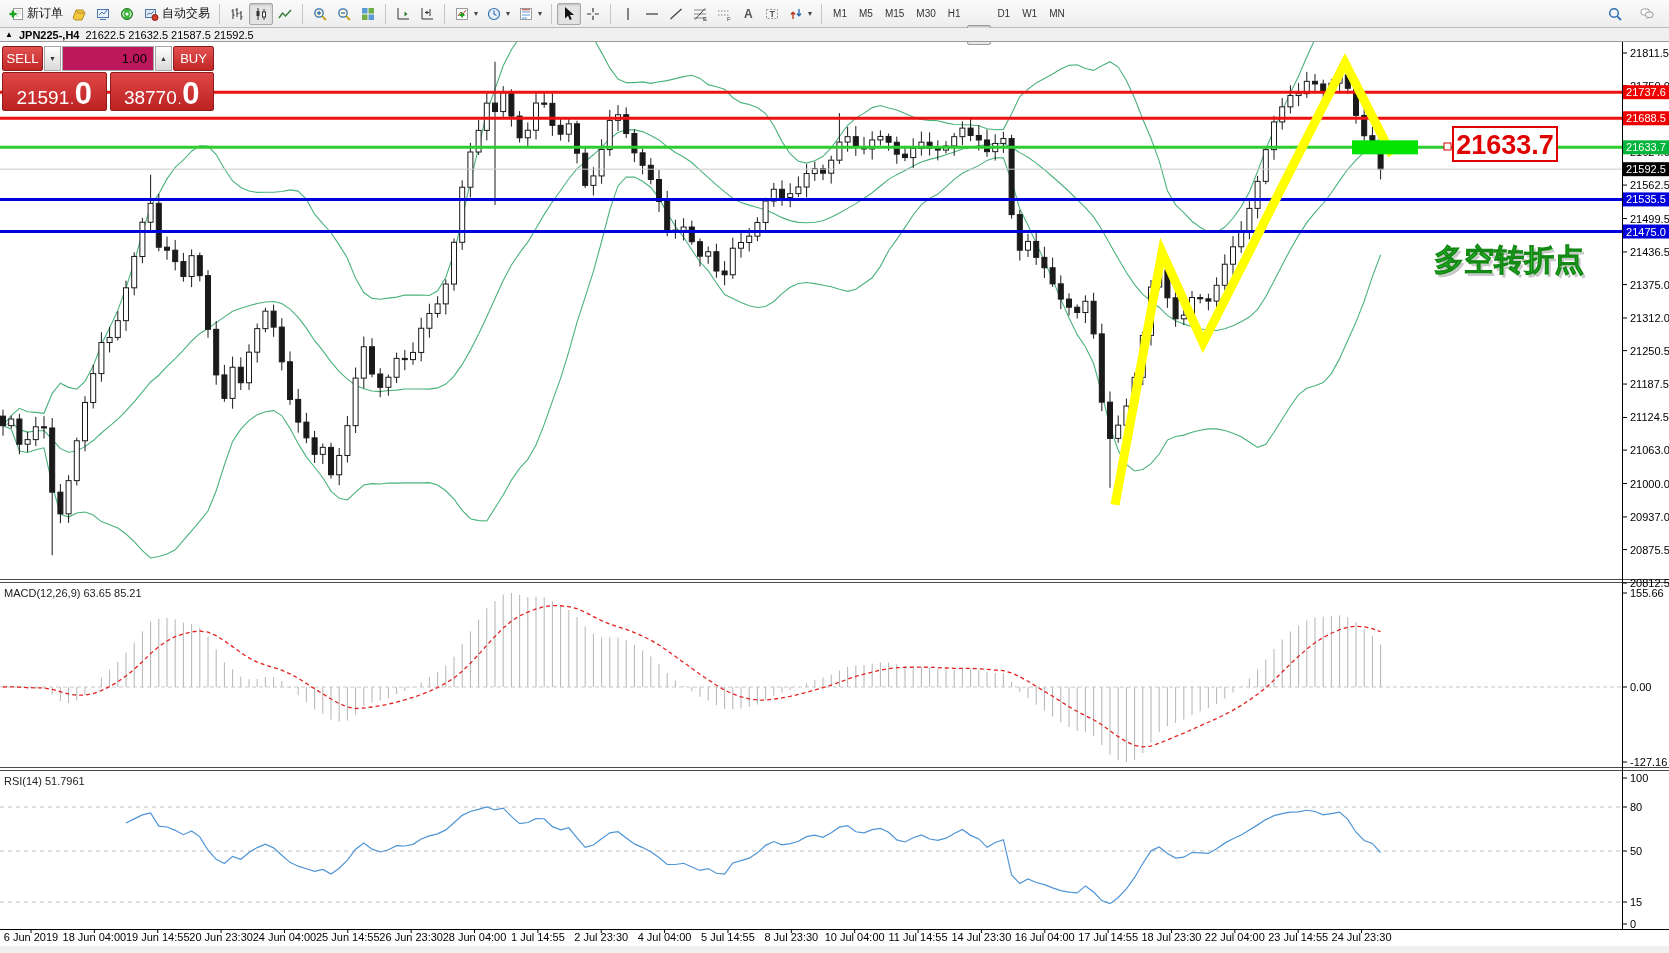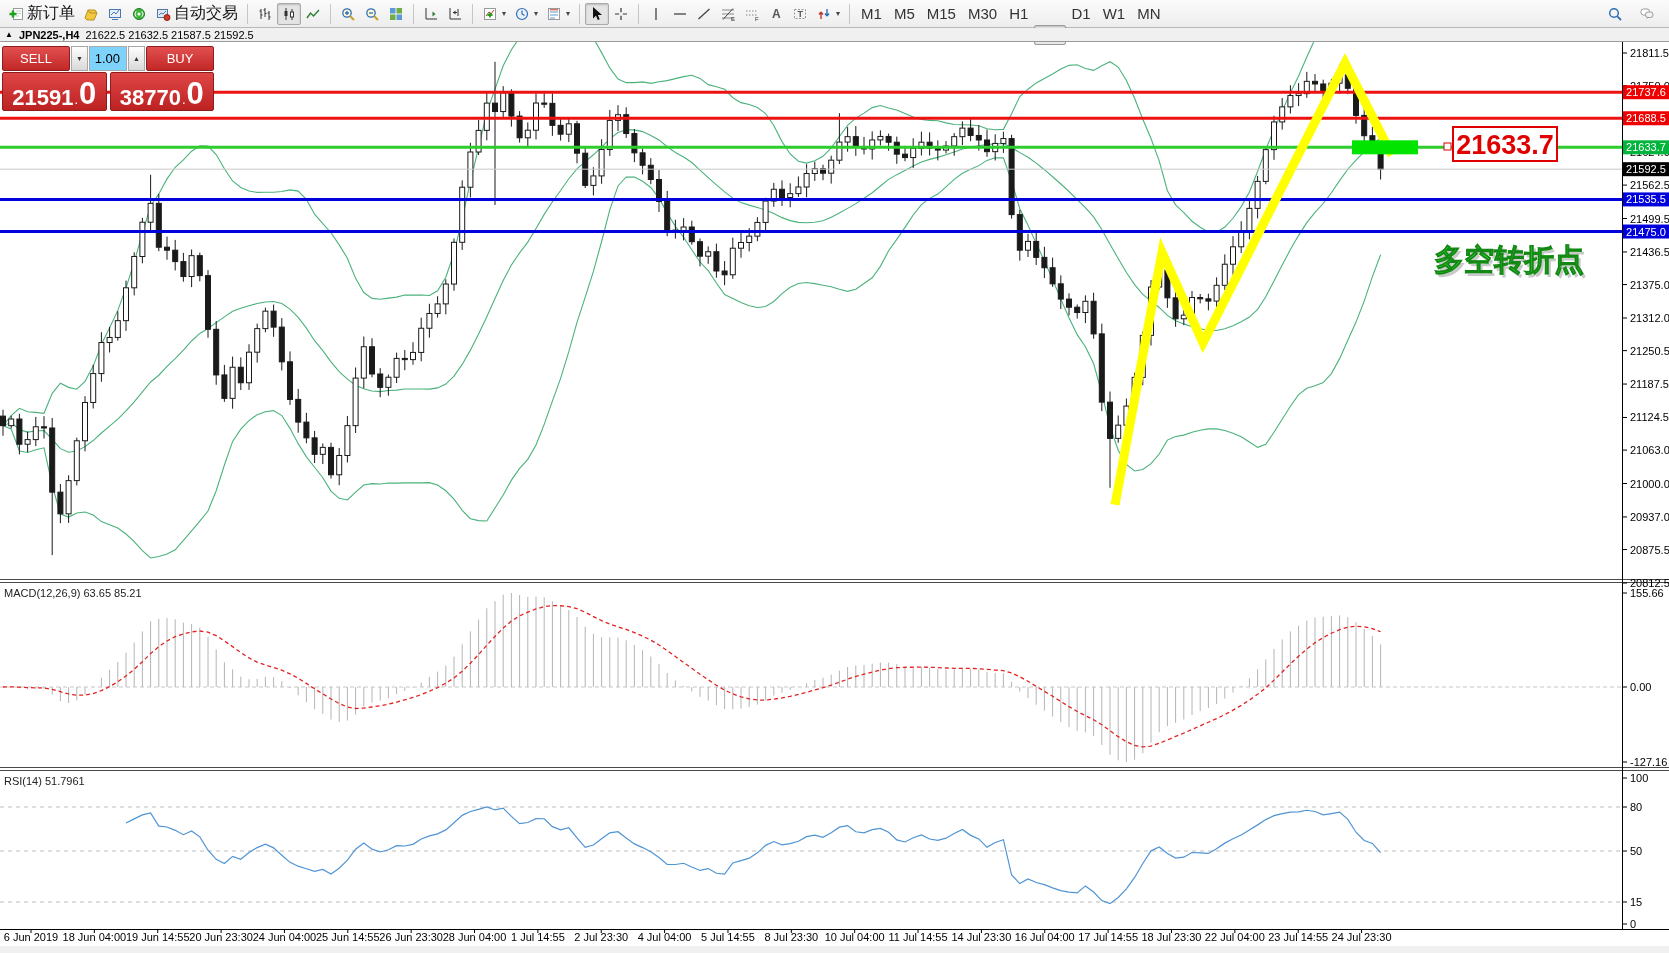--- a/index.html
+++ b/index.html
@@ -8,49 +8,49 @@
   
   #toolbar { position:absolute; top:0; left:0; width:1669px; height:28px;
     background:linear-gradient(#fbfbfb,#ededed); border-bottom:1px solid #b9b9b9;
     display:flex; align-items:center; padding:0 4px; z-index:5; }
   .tb-group { display:flex; align-items:center; }
   .tb-sep { width:1px; height:20px; background:#c6c6c6; margin:0 5px; }
   .tb-btn { height:22px; min-width:23px; display:flex; align-items:center; justify-content:center;
     gap:3px; padding:0 3px; border:1px solid transparent; border-radius:2px; cursor:default; }
   .tb-btn.active { background:#e4e4e4; border-color:#a9a9a9; box-shadow:inset 0 1px 2px rgba(0,0,0,.18); }
   .tb-btn svg { width:16px; height:16px; display:block; }
-  .tb-label { font-size:16px; color:#111; white-space:nowrap; }
+  .tb-label { font-size:12px; color:#111; white-space:nowrap; }
   .tb-caret { font-size:8px; color:#444; margin-left:1px; }
-  .tf-btn { height:20px; padding:0 5px; font-size:15px; color:#333; border:1px solid transparent;
+  .tf-btn { height:20px; padding:0 5px; font-size:10px; color:#333; border:1px solid transparent;
     border-radius:2px; display:flex; align-items:center; }
   .tf-btn.active { background:#e9e9e9; border-color:#9b9b9b; box-shadow:inset 0 1px 2px rgba(0,0,0,.2);margin-top:42px; }
   #tb-right { margin-left:auto; display:flex; align-items:center; gap:8px; padding-right:6px; }
   
   #title-strip { position:absolute; top:28px; left:0; width:1669px; height:14px; background:#f0f0f0;
     border-bottom:1px solid #9a9a9a; display:flex; align-items:center; gap:6px; padding-left:5px;
     font-size:11px; font-weight:700; color:#000; z-index:5; }
   #title-tri { font-size:8px; line-height:8px; }
   #title-ohlc { font-weight:400; }
   
   #chart-svg { position:absolute; top:0; left:0; z-index:1; }
   
   #trade-panel { position:absolute; top:46px; left:2px; width:212px; z-index:6; }
   .tp-row1 { display:flex; height:25px; gap:1px; }
-  .btn-sell,.btn-buy { width:68px; background:linear-gradient(#e25050,#c22727); color:#fff;
+  .btn-sell,.btn-buy { width:41px; background:linear-gradient(#e25050,#c22727); color:#fff;
     font-size:13px; display:flex; align-items:center; justify-content:center;
     border:1px solid #8d1d1d; border-radius:2px; }
   .spin-btn { width:17px; background:linear-gradient(#fefefe,#d9d9d9); border:1px solid #a8a8a8;
     font-size:7px; color:#333; display:flex; align-items:center; justify-content:center; }
-  .vol { flex:1; background:#7dd3fc; border:1px solid #a8a8a8; font-size:13px; color:#000;
+  .vol { flex:1; background:#be185d; border:1px solid #a8a8a8; font-size:13px; color:#000;
     display:flex; align-items:center; justify-content:flex-end; padding-right:6px; }
   .tp-row2 { display:flex; gap:3px; margin-top:1px; }
   .price-box { flex:1; height:39px; background:linear-gradient(#df4646,#bd2222);
     border:1px solid #8d1d1d; border-radius:2px; color:#fff; display:flex;
     align-items:flex-end; justify-content:center; padding-bottom:3px; }
-  .p-main { font-size:22px; font-weight:700; line-height:19px; }
+  .p-main { font-size:19px; font-weight:400; line-height:19px; }
   .p-dot { font-size:13px; margin:0 1px; line-height:15px; }
   .p-pip { font-size:31px; font-weight:700; line-height:27px; }
 </style>
 </head>
 <body>
 
 <div id="toolbar">
     <div class="tb-group">
       <div class="tb-btn">
         <span>

